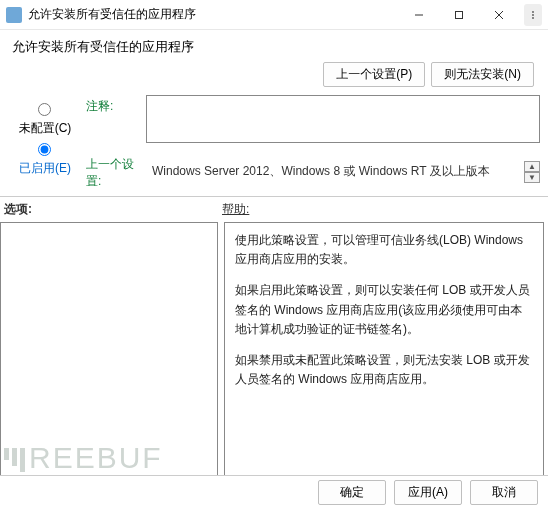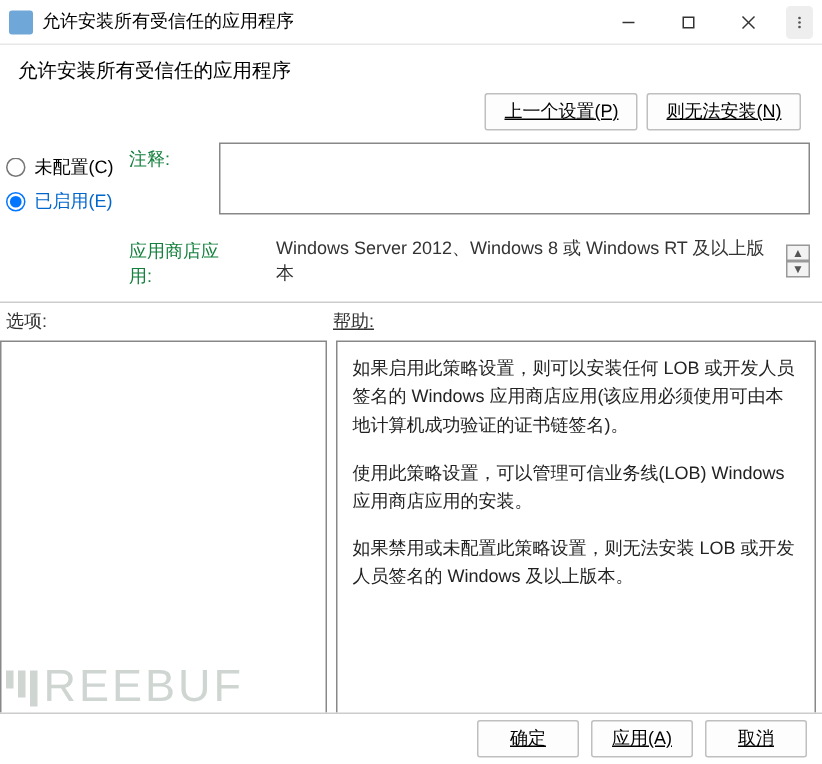--- a/index.html
+++ b/index.html
@@ -41,37 +41,37 @@
 
   .navbtns { display:flex; justify-content:flex-end; gap:6px; padding: 0 14px 8px 0; }
   .btn {
     border: 1px solid #bfbfbf;
     background: #fdfdfd;
     padding: 3px 12px;
     font-size: 12px;
     font-family: inherit;
     border-radius: 2px;
     cursor: pointer;
-    text-decoration: underline;
   }
 
   .config-area {
     display:flex;
     padding: 0 0 0 4px;
   }
   .radio-col {
     width: 82px;
     padding-top: 2px;
   }
   .radio-row {
     display:flex;
     align-items:center;
     gap:4px;
     margin: 6px 0 6px 0;
     cursor:pointer;
+    flex-direction:column;
   }
   .radio-row input { margin:0 2px 0 0; }
   .radio-row.selected { color: #0066cc; }
 
   .right-col {
     flex:1;
     padding-right: 8px;
   }
   .comment-block { display:flex; margin-bottom:10px; }
   .lbl { width: 60px; padding-top:3px; color:#15803d; }
@@ -82,21 +82,20 @@
     height: 48px;
     overflow:hidden;
   }
   .platform-block { display:flex; align-items:center; }
   .platform-text {
     flex:1;
     padding: 4px 6px;
     border: none;
     font-size:12px;
     color:#333;
-    margin-left:32px;
   }
   .updown {
     width: 16px;
     display:flex; flex-direction:column;
   }
   .updown .arrow {
     height: 11px;
     border:1px solid #999;
     background:#f3f3f3;
     display:flex; align-items:center; justify-content:center;
@@ -104,21 +103,21 @@
   }
 
   .hr { border-top:1px solid #ccc; margin: 6px 0 0 0; }
 
   .mid-labels {
     display:flex;
     padding: 4px 0 4px 4px;
     font-size:12px;
     color:#333;
   }
-  .mid-labels .left { width: 218px; }
+  .mid-labels .left { width: 218px; font-weight: bold; }
   .mid-labels .right { flex:1;text-decoration:underline; }
 
   .panels {
     display:flex;
     height: 280px;
   }
   .panel {
     border:1px solid #888;
     background:#fff;
     overflow:hidden;
@@ -231,43 +230,43 @@
       <span>已启用(E)</span>
     </label>
   </div>
 
   <div class="right-col">
     <div class="comment-block">
       <div class="lbl">注释:</div>
       <div class="textarea-shell"></div>
     </div>
     <div class="platform-block">
-      <div class="lbl">应用商店应用:</div>
+      <div class="lbl">上一个设置:</div>
       <div class="platform-text">Windows Server 2012、Windows 8 或 Windows RT 及以上版本</div>
       <div class="updown">
         <div class="arrow">▲</div>
         <div class="arrow">▼</div>
       </div>
     </div>
   </div>
 </div>
 
 <div class="hr"></div>
 
 <div class="mid-labels">
   <div class="left">选项:</div>
   <div class="right">帮助:</div>
 </div>
 
 <div class="panels">
   <div class="panel options-panel"></div>
   <div class="panel help-panel">
+    <p>使用此策略设置，可以管理可信业务线(LOB) Windows 应用商店应用的安装。</p>
     <p>如果启用此策略设置，则可以安装任何 LOB 或开发人员签名的 Windows 应用商店应用(该应用必须使用可由本地计算机成功验证的证书链签名)。</p>
-    <p>使用此策略设置，可以管理可信业务线(LOB) Windows 应用商店应用的安装。</p>
-    <p>如果禁用或未配置此策略设置，则无法安装 LOB 或开发人员签名的 Windows 及以上版本。</p>
+    <p>如果禁用或未配置此策略设置，则无法安装 LOB 或开发人员签名的 Windows 应用商店应用。</p>
   </div>
 </div>
 
 <div class="watermark">
   <span class="bars">
       <span></span>
       <span></span>
       <span></span>
     </span><span>REEBUF</span>
 </div>

